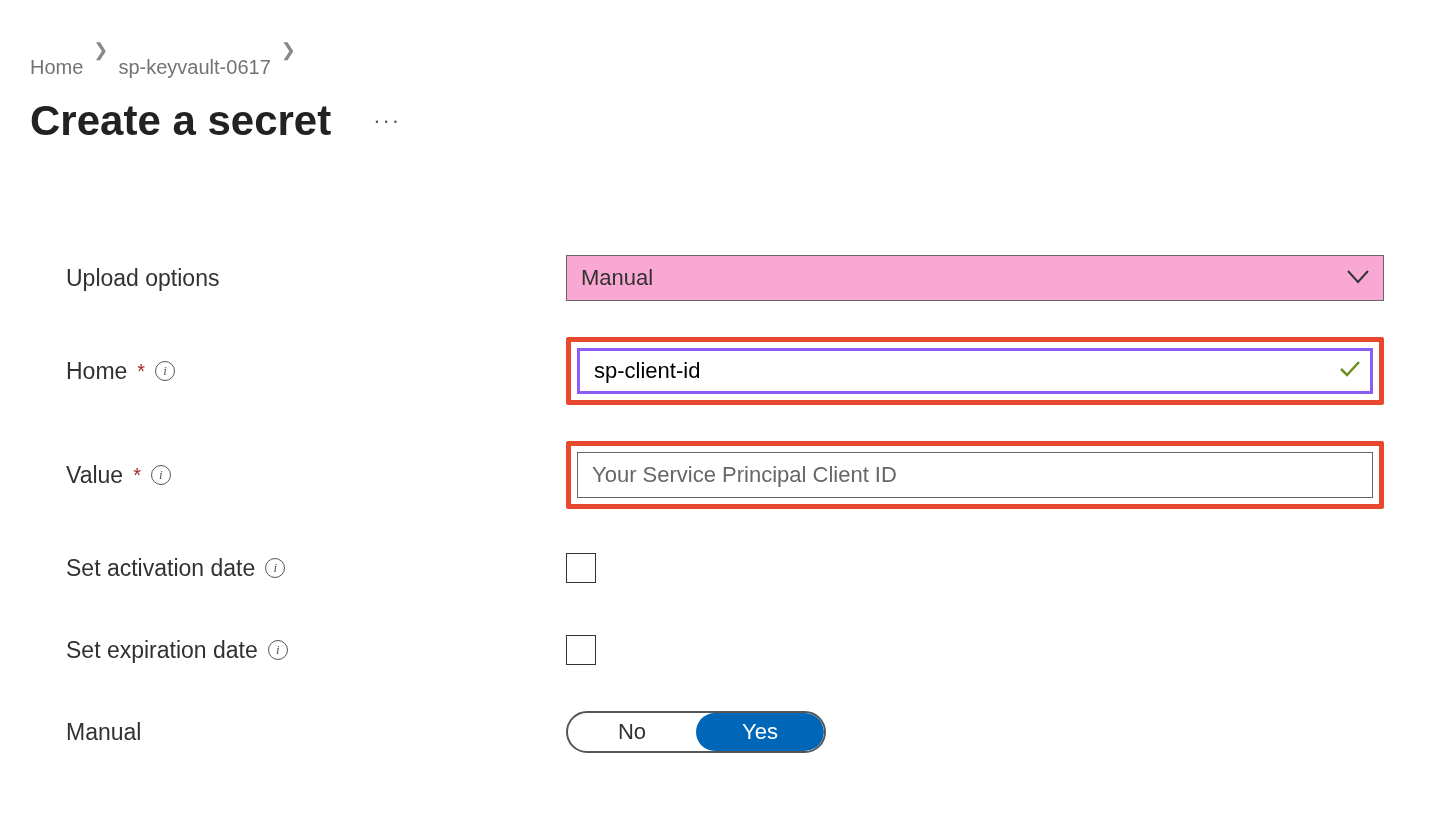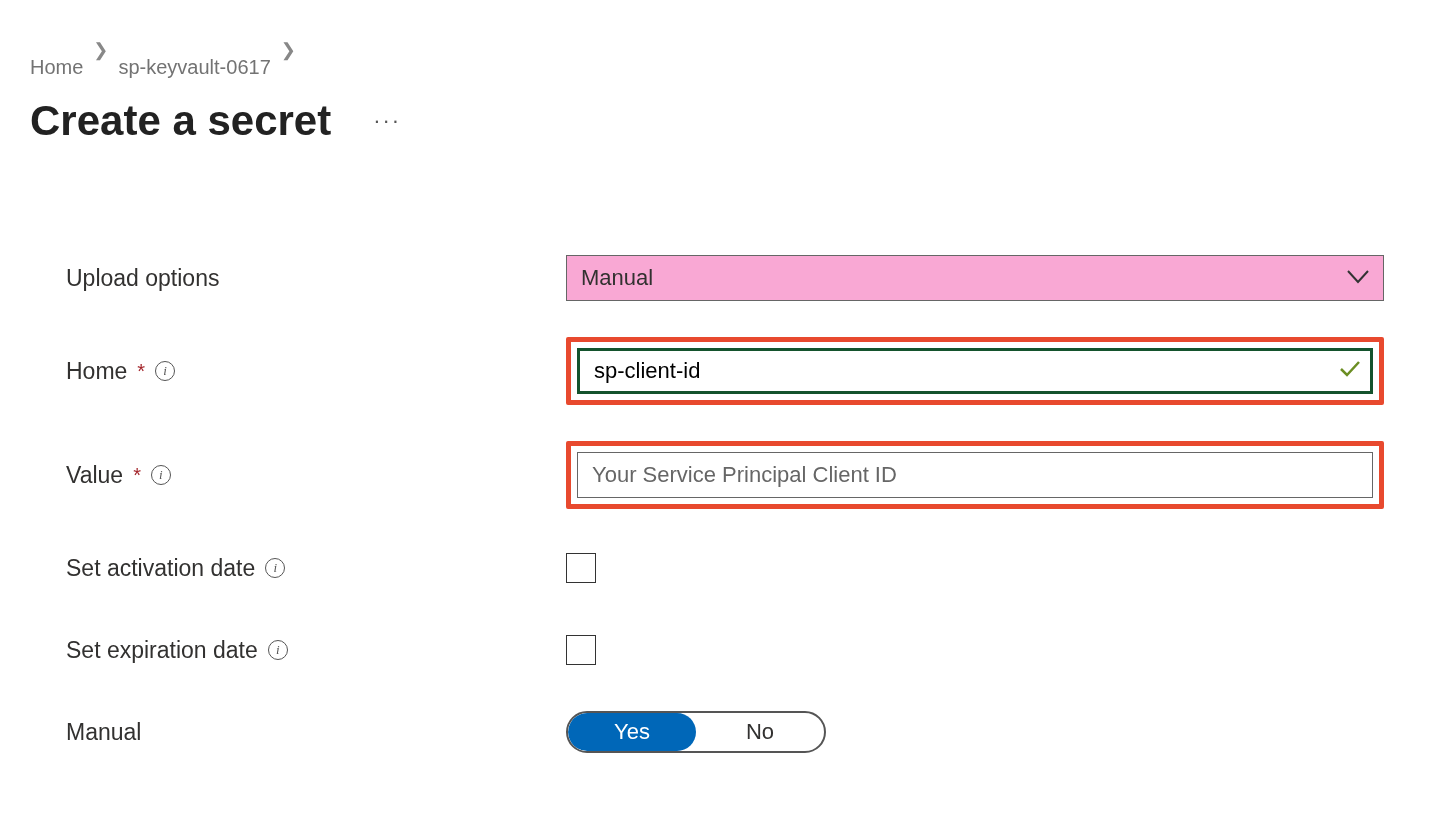--- a/index.html
+++ b/index.html
@@ -106,21 +106,21 @@
   .text-input {
     width: 100%;
     height: 46px;
     border: 1px solid #666;
     padding: 0 14px;
     font-size: 22px;
     font-family: inherit;
     outline: none;
   }
   .text-input.focused {
-    border: 3px solid #14532d;
+    border: 3px solid #8b5cf6;
     padding-right: 40px;
   }
   .text-input::placeholder {
     color: #666;
   }
   .check-valid {
     position: absolute;
     right: 18px;
     top: 50%;
     transform: translateY(-50%);
@@ -244,19 +244,19 @@
       <div class="checkbox"></div>
     </div>
   </div>
 
   <div class="form-row">
     <div class="form-label">
       <span>Manual</span>
     </div>
     <div class="form-control">
       <div class="toggle">
+        <button class="toggle-btn inactive">No</button>
         <button class="toggle-btn active">Yes</button>
-        <button class="toggle-btn inactive">No</button>
       </div>
     </div>
   </div>
 
 </div>
 
 </body></html>

